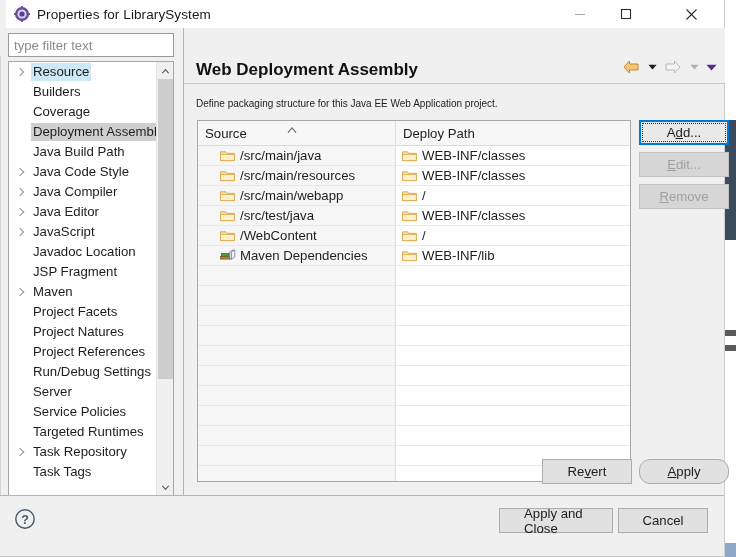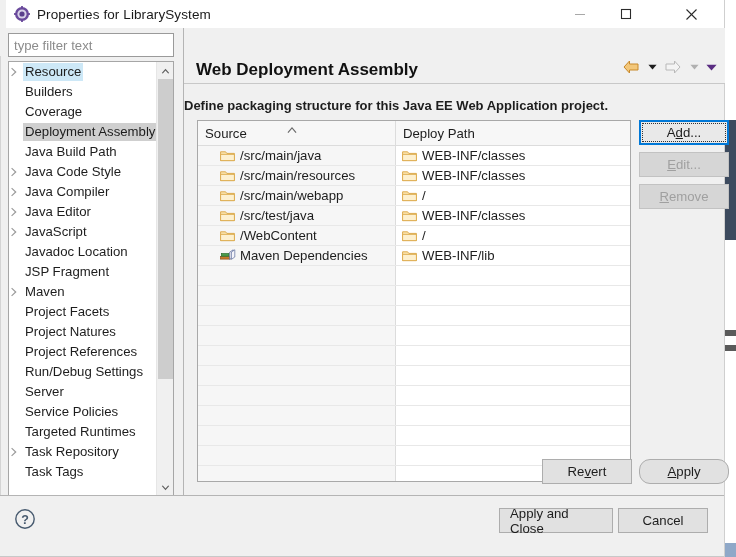--- a/index.html
+++ b/index.html
@@ -84,21 +84,21 @@
     width: 149px; height: 434px;
     overflow: hidden;
   }
   .tree-item {
     position: relative;
     height: 20px;
     display: flex; align-items: center;
     white-space: nowrap;
     font-size: 13.2px;
     color: #1d1d1d;
-    padding-left: 0;
+    padding-left: 8px;
   }
   .tree-arrow {
     width: 11px; height: 20px;
     flex: 0 0 auto;
     display: flex; align-items: center; justify-content: center;
     margin-right: 3px;
   }
   .tree-arrow.hidden { visibility: hidden; }
   .tree-label {
     padding: 1px 2px 1px 2px;
@@ -170,24 +170,23 @@
   }
   .nav-btn {
     width: 22px; height: 20px;
     display: flex; align-items: center; justify-content: center;
   }
   .nav-chev {
     width: 14px; height: 20px;
     display: flex; align-items: center; justify-content: center;
   }
   #page-desc {
-    position: absolute; left: 0; top: 70px;
-    font-size: 13px; color: #1d1d1d;
+    position: absolute; left: 12px; top: 70px;
+    font-size: 10px; color: #1d1d1d;
     white-space: nowrap;
-    font-weight: bold;
   }
 
   
   #table-wrap {
     position: absolute; left: 13px; top: 92px;
     width: 434px; height: 362px;
     background: #ffffff;
     border: 1px solid #a8a8a8;
     overflow: hidden;
   }
@@ -291,21 +290,21 @@
     position: absolute; left: 14px; top: 12px;
     width: 22px; height: 22px;
   }
   .bbtn {
     position: absolute; top: 12px;
     height: 25px;
     background: #e1e1e1;
     border: 1px solid #adadad;
     display: flex; align-items: center; justify-content: center;
     font-size: 13.2px; color: #1d1d1d;
-    padding: 0 10px;
+    padding: 0 24px;
   }
   #btn-apply-close { left: 499px; width: 114px; }
   #btn-cancel { left: 618px; width: 90px; }
 
   
   #edge-left {
     position: absolute; left: 0; top: 28px;
     width: 1px; height: 529px; background: #d4d4d4;
   }
   #edge-bottom {

